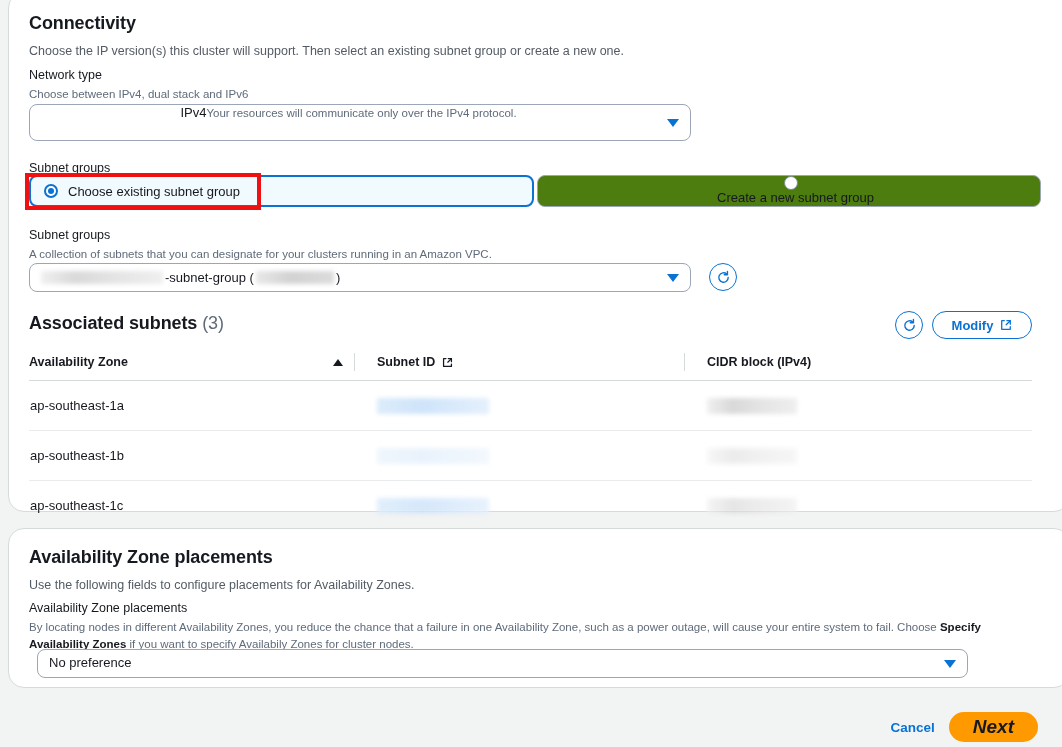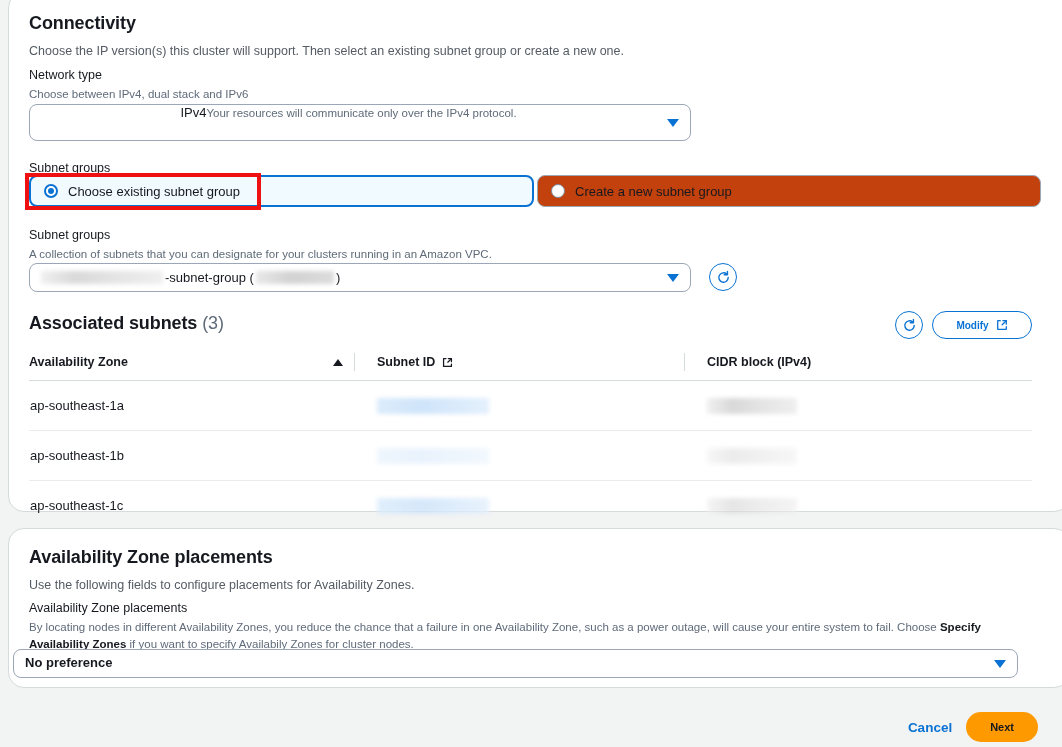--- a/index.html
+++ b/index.html
@@ -58,21 +58,21 @@
     position: absolute;
     height: 32px;
     border-radius: 8px;
     display: flex; align-items: center;
     padding-left: 13px;
     cursor: pointer;
     font-size: 13px;
     color: #16191f;
   }
   .tile.selected { background: #f1faff; border: 2px solid #0972d3; }
-  .tile.unselected { background: #c2410c; border: 1px solid #9ba7b6; }
+  .tile.unselected { background: #4d7c0f; border: 1px solid #9ba7b6; flex-direction: column; }
   .radio {
     width: 14px; height: 14px; border-radius: 50%;
     flex: 0 0 14px; margin-right: 10px; position: relative;
   }
   .radio.on  { border: 2px solid #0972d3; background: #ffffff; }
   .radio.on::after {
     content: ""; position: absolute; left: 2px; top: 2px;
     width: 6px; height: 6px; border-radius: 50%; background: #0972d3;
   }
   .radio.off { border: 1.6px solid #7d8998; background: #ffffff; }
@@ -90,21 +90,21 @@
   .icon-btn-circle {
     width: 28px; height: 28px; border-radius: 50%;
     border: 1px solid #0972d3;
     display: flex; align-items: center; justify-content: center;
     background: #ffffff; cursor: pointer;
   }
   .btn-pill {
     height: 28px; border-radius: 14px;
     border: 1px solid #0972d3;
     background: #ffffff; color: #0972d3;
-    font-size: 10px; font-weight: bold;
+    font-size: 13px; font-weight: bold;
     display: flex; align-items: center; justify-content: center;
     gap: 7px; padding: 0 14px; cursor: pointer;
   }
 
   
   .redact {
     display: inline-block;
     vertical-align: middle;
     border-radius: 1px;
     filter: blur(2.2px);
@@ -160,24 +160,25 @@
     position: absolute; right: 24px; top: 712px;
     display: flex; align-items: center; gap: 14px;
   }
   .link-btn {
     font-size: 13.5px; font-weight: bold; color: #0972d3;
     background: none; border: none; cursor: pointer; padding: 0;
     font-family: "Liberation Sans", sans-serif;
   }
   .btn-primary {
     background: #ff9900; color: #16191f;
-    font-size: 11px; font-weight: bold;
+    font-size: 19px; font-weight: bold;
     border: none; border-radius: 18px;
     height: 30px; padding: 0 24px; cursor: pointer;
     font-family: "Liberation Sans", sans-serif;
+    font-style: italic;
   }
 </style>
 </head>
 <body>
 
 <div class="page">
 
   <div class="card" id="card-connectivity">
 
     <div class="h2" style="position:absolute; left:20px; top:20px;">Connectivity</div>
@@ -323,21 +324,21 @@
   <div class="card" id="card-az">
     <div class="h2" style="position:absolute; left:20px; top:18px;">Availability Zone placements</div>
     <div class="desc" style="position:absolute; left:20px; top:42px;">Use the following fields to configure placements for Availability Zones.</div>
 
     <div class="field-label" style="position:absolute; left:20px; top:72px;">Availability Zone placements</div>
 
     <div class="field-hint" style="position:absolute; left:20px; top:88px; width:985px;">
       <span>By locating nodes in different Availability Zones, you reduce the chance that a failure in one Availability Zone, such as a power outage, will cause your entire system to fail. Choose </span><b>Specify Availability Zones</b><span> if you want to specify Availabily Zones for cluster nodes.</span>
     </div>
 
-    <div class="select" style="position:absolute; left:4px; top:120px; width:1005px; height:29px;font-weight:bold;">
+    <div class="select" style="position:absolute; left:28px; top:120px; width:931px; height:29px;">
       <span class="sel-main">No preference</span>
       <span class="caret"></span>
     </div>
   </div>
 
   <div id="footer">
     <button class="link-btn">Cancel</button>
     <button class="btn-primary">Next</button>
   </div>
 

